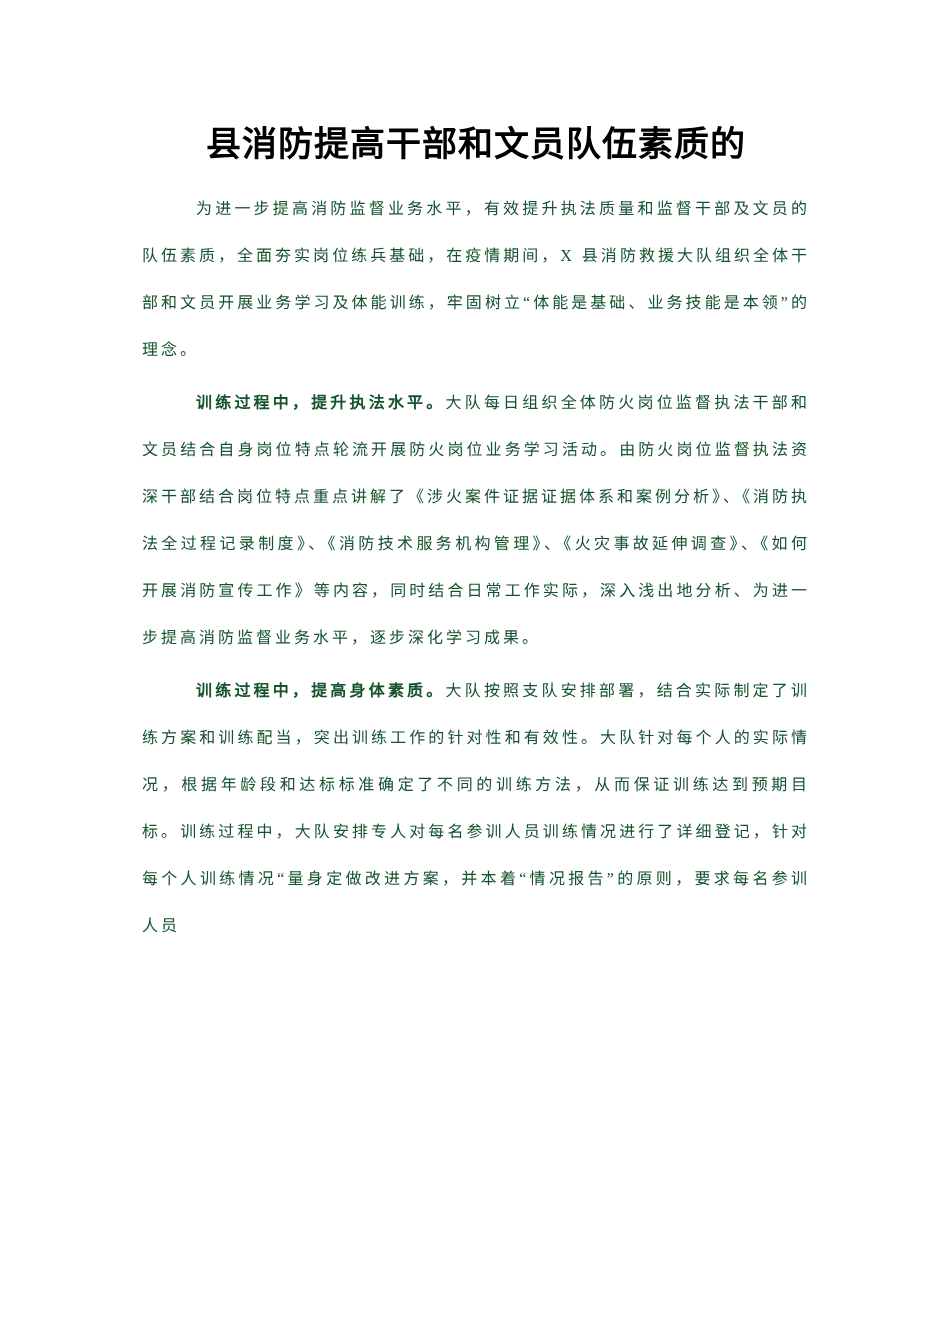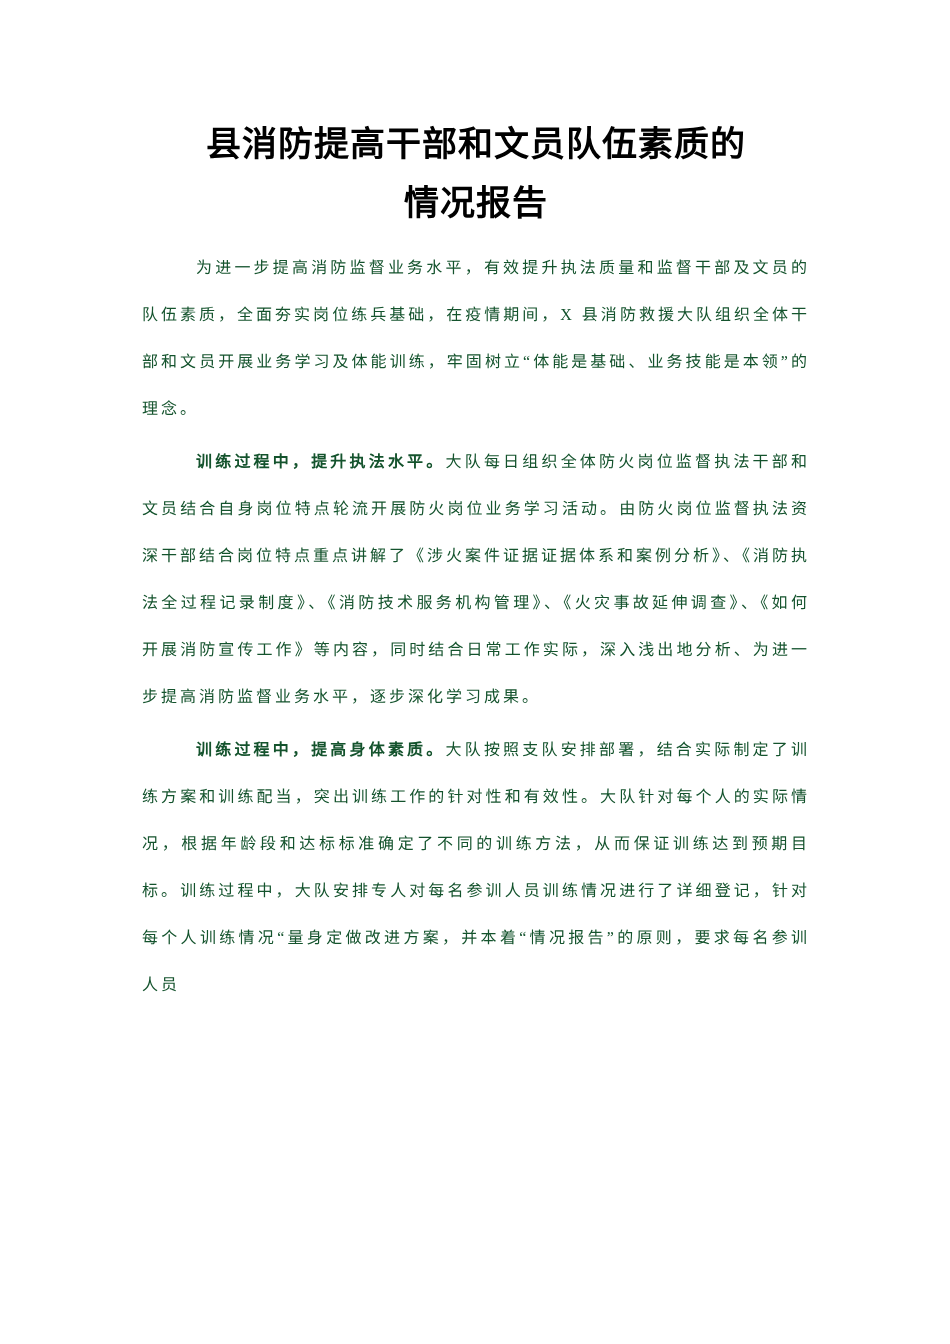--- a/index.html
+++ b/index.html
@@ -44,21 +44,20 @@
     letter-spacing: 3px;
   }
 </style>
 </head>
 <body>
 
 <div class="page">
 
   <h1 class="doc-title">
     <span>县消防提高干部和文员队伍素质的</span><br>
-    <span>情况报告</span>
   </h1>
 
   <div class="doc-body">
 
     <p class="para"><span class="para-lead"></span><span>为进一步提高消防监督业务水平，有效提升执法质量和监督干部及文员的队伍素质，全面夯实岗位练兵基础，在疫情期间，X 县消防救援大队组织全体干部和文员开展业务学习及体能训练，牢固树立“体能是基础、业务技能是本领”的理念。</span></p>
 
     <p class="para"><span class="para-lead">训练过程中，提升执法水平。</span><span>大队每日组织全体防火岗位监督执法干部和文员结合自身岗位特点轮流开展防火岗位业务学习活动。由防火岗位监督执法资深干部结合岗位特点重点讲解了《涉火案件证据证据体系和案例分析》、《消防执法全过程记录制度》、《消防技术服务机构管理》、《火灾事故延伸调查》、《如何开展消防宣传工作》等内容，同时结合日常工作实际，深入浅出地分析、为进一步提高消防监督业务水平，逐步深化学习成果。</span></p>
 
     <p class="para"><span class="para-lead">训练过程中，提高身体素质。</span><span>大队按照支队安排部署，结合实际制定了训练方案和训练配当，突出训练工作的针对性和有效性。大队针对每个人的实际情况，根据年龄段和达标标准确定了不同的训练方法，从而保证训练达到预期目标。训练过程中，大队安排专人对每名参训人员训练情况进行了详细登记，针对每个人训练情况“量身定做改进方案，并本着“情况报告”的原则，要求每名参训人员</span></p>
 

